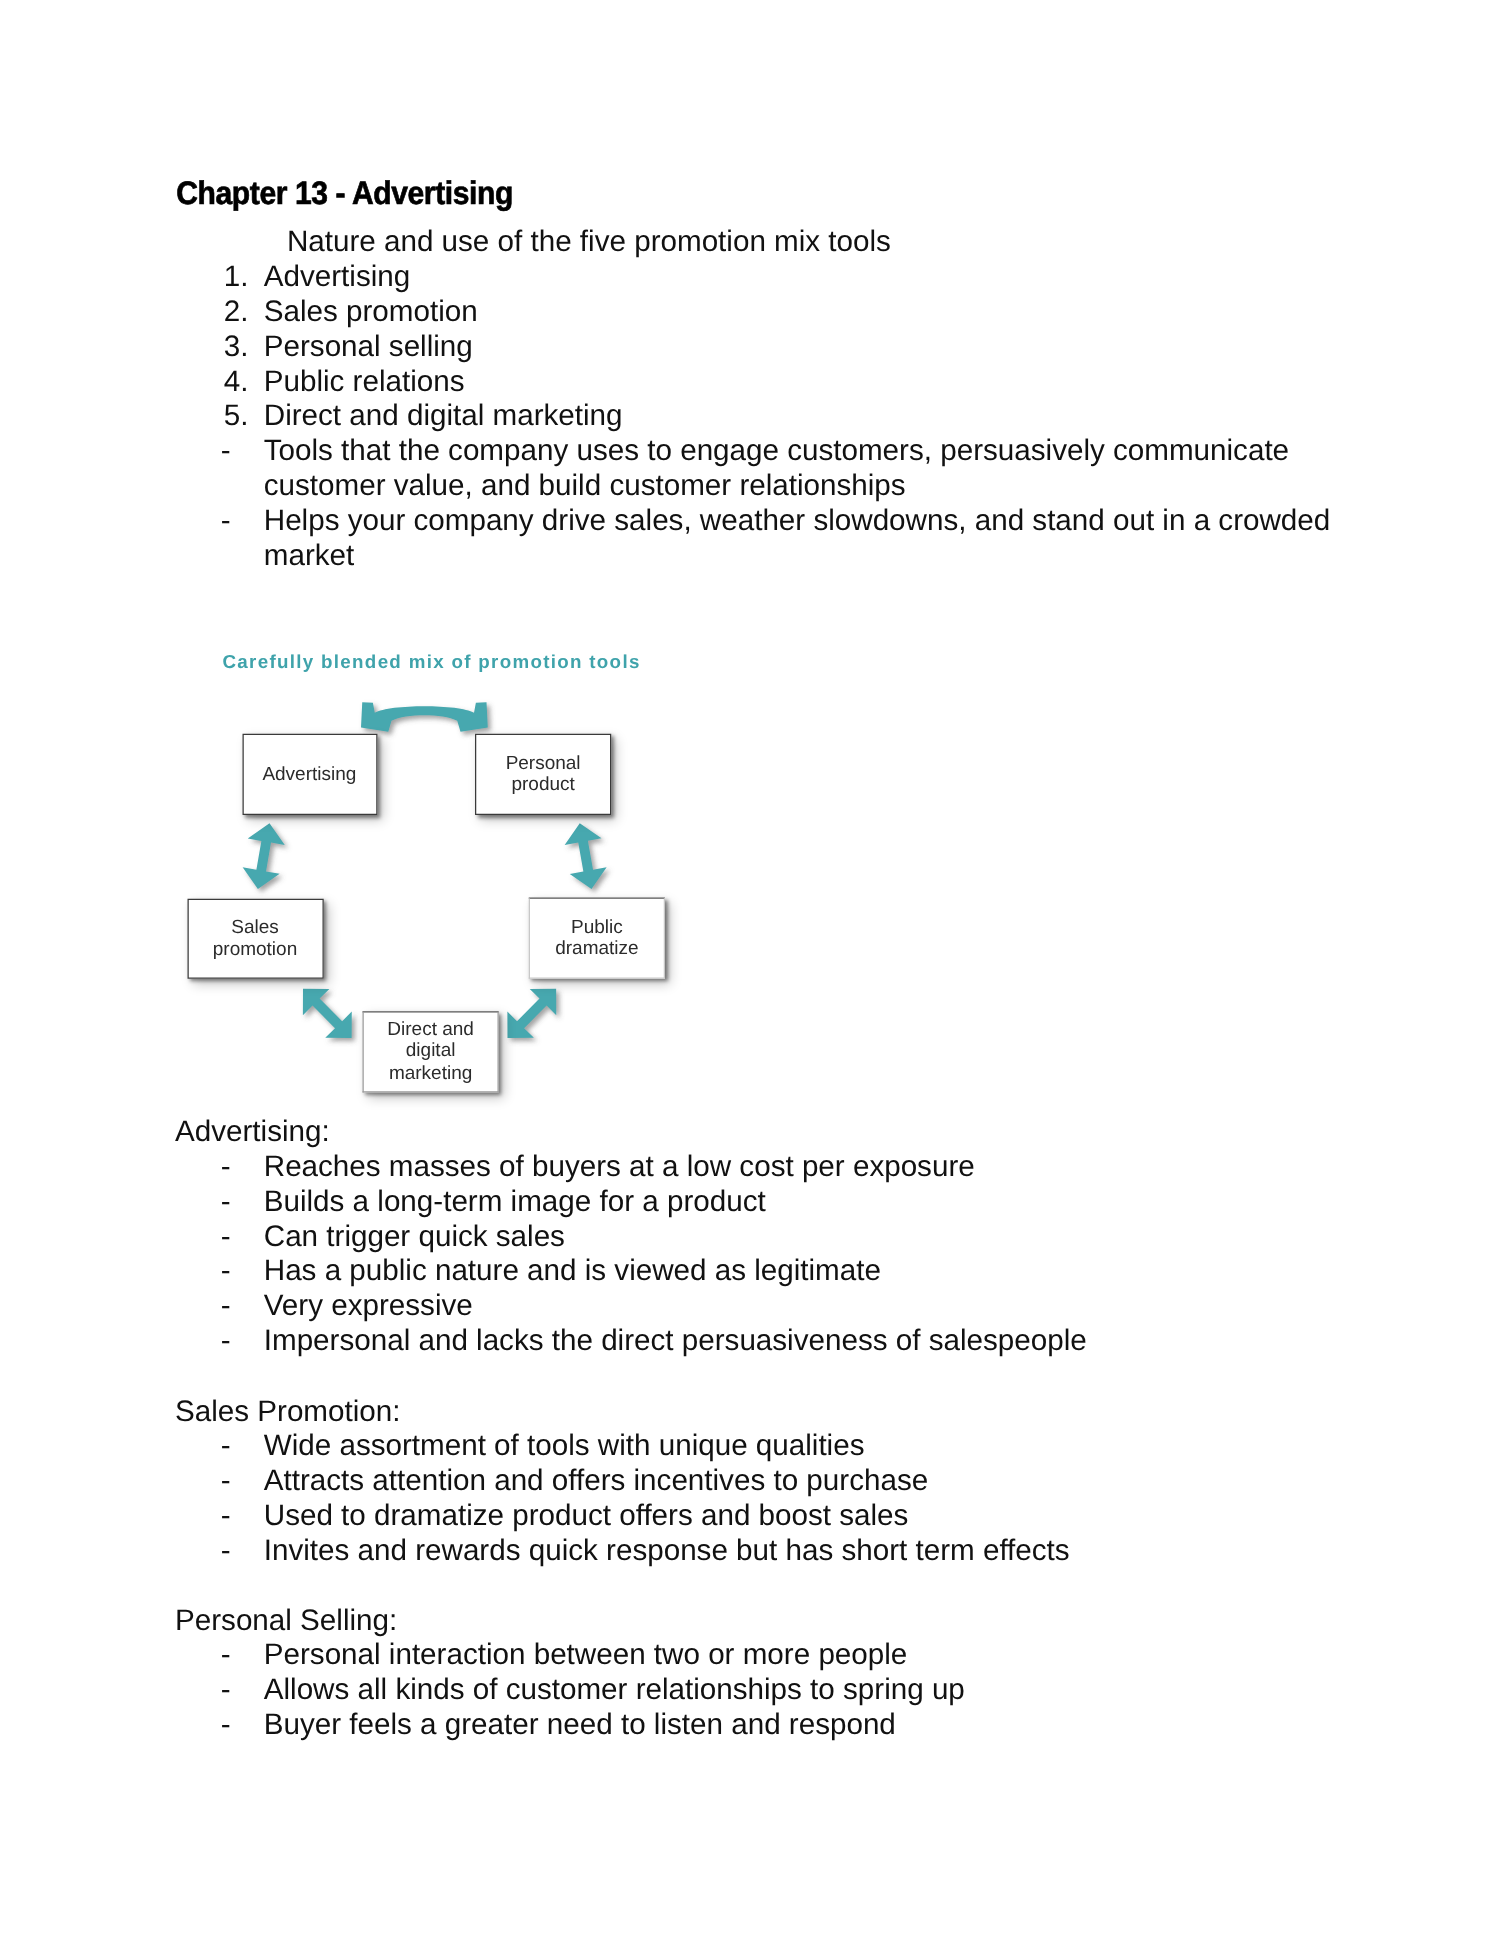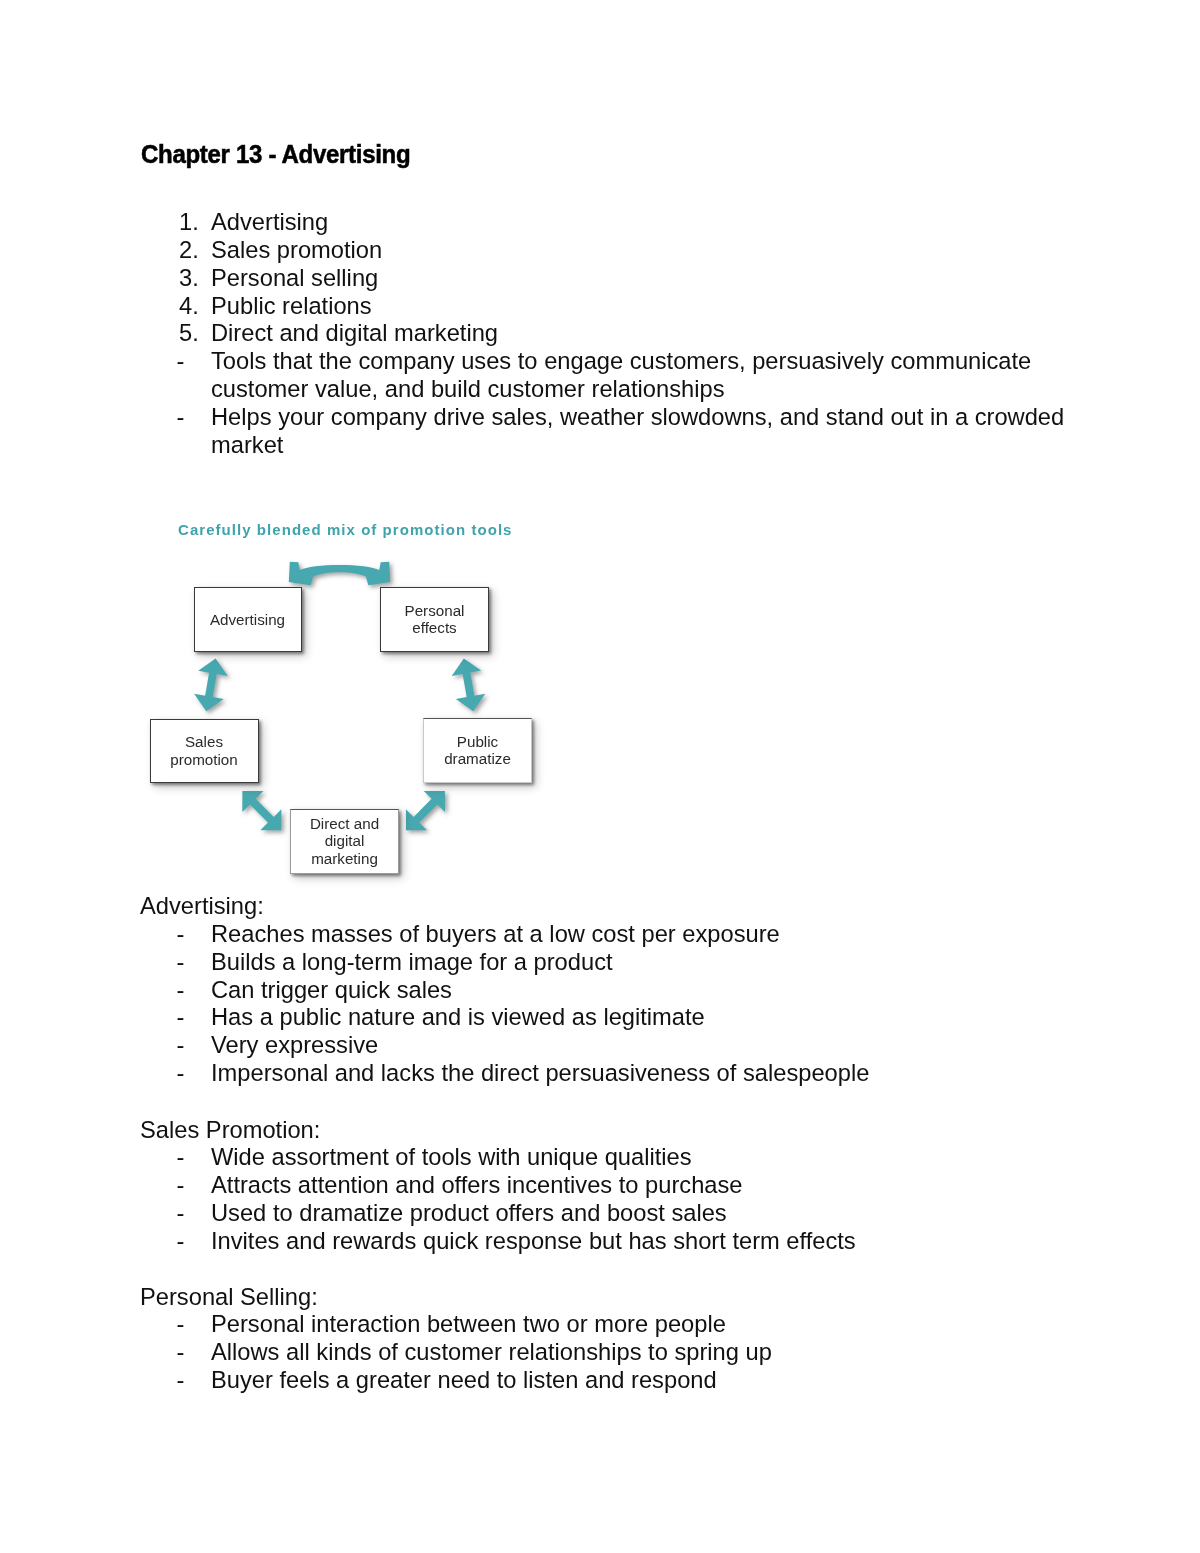--- a/index.html
+++ b/index.html
@@ -34,20 +34,21 @@
   .dbox.faint2{border-color:#9a9a9a;border-top-color:#555;}
   .arrow{position:absolute;}
 </style>
 </head>
 <body>
 
 <div class="page">
 
   <div class="doc-title">Chapter 13 - Advertising</div>
 
+  <div class="body-line" style="left:229.5px;top:181px">Nature and use of the five promotion mix tools</div>
 
   <div id="numbered-list">
       <div class="marker" style="left: 179px; top: 209px;">1.</div>
       <div class="body-line" style="left: 211px; top: 209px;">Advertising</div>
       <div class="marker" style="left: 179px; top: 236.85px;">2.</div>
       <div class="body-line" style="left: 211px; top: 236.85px;">Sales promotion</div>
       <div class="marker" style="left: 179px; top: 264.7px;">3.</div>
       <div class="body-line" style="left: 211px; top: 264.7px;">Personal selling</div>
       <div class="marker" style="left: 179px; top: 292.55px;">4.</div>
       <div class="body-line" style="left: 211px; top: 292.55px;">Public relations</div>
@@ -83,21 +84,21 @@
     </svg>
 
     <div class="dbox" style="left:193.5px;top:571px;width:106px;height:63px">
         <span>
           <span style="display: block;">Advertising</span>
         </span>
       </div>
     <div class="dbox" style="left:380px;top:570.5px;width:107px;height:63.5px">
         <span>
           <span style="display: block;">Personal</span>
-          <span style="display: block;">effects</span>
+          <span style="display: block;">product</span>
         </span>
       </div>
     <div class="dbox" style="left:149.5px;top:702.5px;width:107px;height:62.5px">
         <span>
           <span style="display: block;">Sales</span>
           <span style="display: block;">promotion</span>
         </span>
       </div>
     <div class="dbox faint" style="left:423px;top:701.5px;width:107px;height:63.5px">
         <span>

